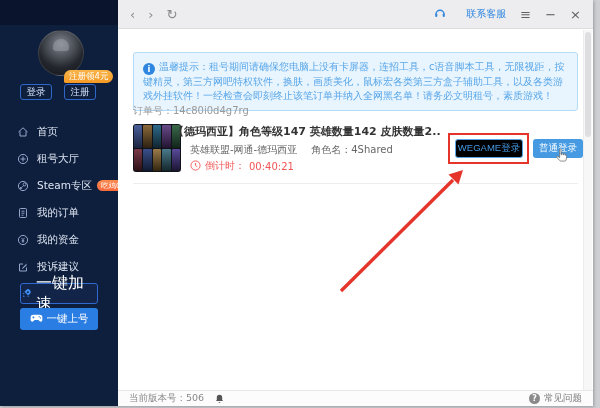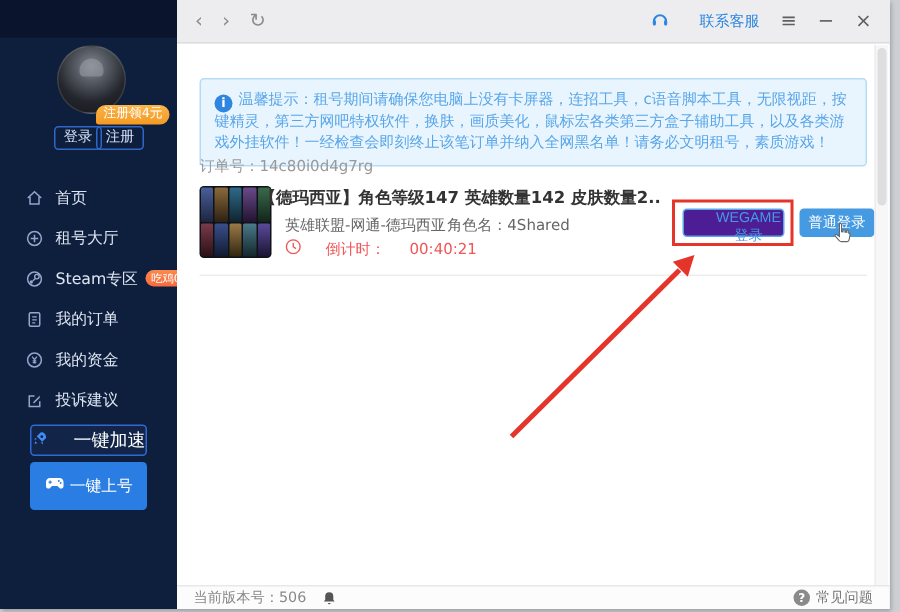--- a/index.html
+++ b/index.html
@@ -11,28 +11,28 @@
   .sidebar { position:absolute; left:0; top:0; width:118px; height:406px; background:var(--sidebar-bg,#0e1f3d); }
   .sidebar-top { position:absolute; top:0; left:0; right:0; height:25px; background:#0a142c; }
   .avatar { position:absolute; left:38px; top:30px; width:46px; height:46px; border-radius:50%;
             background:radial-gradient(circle at 50% 30%, #858a92 0%, #565b63 28%, #23262c 62%, #121419 100%);
             border:1px solid rgba(255,255,255,.12); }
   .avatar::after { content:""; position:absolute; left:14px; top:8px; width:16px; height:12px; border-radius:8px 8px 3px 3px; background:#9aa0a8; opacity:.55; }
   .reg-badge { position:absolute; left:64px; top:70px; height:13px; line-height:13px; padding:0 5px; z-index:2;
                background:linear-gradient(#f9b44a,var(--badge-orange,#f59a23)); border-radius:7px 7px 7px 2px; color:#fff; font-size:8.5px; white-space:nowrap; }
   .auth-btn { position:absolute; top:84px; width:32px; height:16px; background:transparent; border:1px solid #2e66c9; border-radius:3px;
               color:#d6e3fb; font-size:9.5px; line-height:13px; text-align:center; }
-  .auth-btn.login { left:20px;margin-left:16px; } .auth-btn.register { left:64px; }
+  .auth-btn.login { left:20px; } .auth-btn.register { left:64px; }
   .menu { position:absolute; top:118px; left:0; width:110px; }
   .menu-item { display:flex; align-items:center; height:27px; padding-left:17px; color:#dde5f2; font-size:10.5px; white-space:nowrap; }
   .mi-icon { width:12px; height:12px; margin-right:8px; flex:0 0 auto; display:flex; }
   .steam-badge { margin-left:5px; background:linear-gradient(#fb8a4e,var(--steam-badge,#f96a3d)); border-radius:7px; color:#fff; font-size:7.5px; line-height:11px; padding:0 4px; }
   .accel-btn { position:absolute; left:20px; top:283px; width:78px; height:21px; background:rgba(25,48,96,.35); border:1px solid #2e6ad1; border-radius:3px;
-               color:#fff; font-size:12px; display:flex; align-items:center; justify-content:space-between; gap:16px; }
-  .onekey-btn { position:absolute; left:20px; top:308px; width:78px; height:32px; background:var(--primary-button,#2a7de2); border:none; border-radius:3px;
+               color:#fff; font-size:16px; display:flex; align-items:center; justify-content:space-between; gap:4px; }
+  .onekey-btn { position:absolute; left:20px; top:308px; width:78px; height:22px; background:var(--primary-button,#2a7de2); border:none; border-radius:3px;
                 color:#fff; font-size:10.5px; display:flex; align-items:center; justify-content:center; gap:4px; }
 
   
   .main { position:absolute; left:118px; top:0; width:475px; height:406px; background:#fff; }
   .topbar { position:absolute; top:0; left:0; width:100%; height:29px; background:#ededef; border-bottom:1px solid #dddde0;
             display:flex; align-items:center; padding:0 12px; gap:13px; color:#8b8b8b; }
   .nav-ic { font-size:13px; line-height:1; }
   .topbar-right { margin-left:auto; display:flex; align-items:center; gap:14px; }
   .contact { display:flex; align-items:flex-start; gap:20px; color:var(--accent,#2e86e0); font-size:10px; }
   .win-ic { color:#5f5f5f; font-size:13px; line-height:1; }
@@ -44,24 +44,24 @@
                line-height:12px; text-align:center; font-weight:bold; margin-right:4px; vertical-align:-2px; font-style:normal; }
   .order-no { position:absolute; left:15px; top:74px; font-size:10px; color:#999; }
 
   .order-card { position:absolute; left:15px; top:92px; width:445px; height:62px; }
   .order-card .sep { position:absolute; left:0; top:61px; width:100%; height:0; border-bottom:1px solid #ededed; }
   .thumb { position:absolute; left:0; top:2px; width:48px; height:48px; border-radius:3px; overflow:hidden; background:#0f1218;
            display:grid; grid-template-columns:repeat(5,1fr); grid-template-rows:1fr 1fr; gap:1px; padding:1px; }
   .thumb div { border-radius:1px; }
   .order-title { position:absolute; left:40px; top:2px; font-size:11px; font-weight:bold; color:#333; white-space:nowrap; }
   .order-meta { position:absolute; left:57px; top:21px; font-size:10px; color:#666; white-space:nowrap; }
-  .order-meta .role { margin-left:1px; }
-  .countdown { position:absolute; left:57px; top:37px; font-size:10px; color:var(--countdown-red,#f25555); display:flex; align-items:center; gap:16px; }
-  .wegame-btn { position:absolute; left:322px; top:17px; width:68px; height:19px; background:#4c1d95; border:1px solid #5aa7e8; border-radius:3px;
-                color:var(--accent-light,#459ae2); font-size:9.5px;padding-left:20px; }
+  .order-meta .role { margin-left:14px; }
+  .countdown { position:absolute; left:57px; top:37px; font-size:10px; color:var(--countdown-red,#f25555); display:flex; align-items:center; gap:4px; }
+  .wegame-btn { position:absolute; left:322px; top:17px; width:68px; height:19px; background:#000000; border:1px solid #5aa7e8; border-radius:3px;
+                color:var(--accent-light,#459ae2); font-size:9.5px; }
   .normal-btn { position:absolute; left:400px; top:17px; width:50px; height:19px; background:var(--accent-light,#459ae2); border:none; border-radius:3px;
                 color:#fff; font-size:9.5px; }
   .red-rect { position:absolute; left:315px; top:11px; width:81px; height:31px; border:2px solid var(--annotation-red,#e5352b); }
   .hand-cursor { position:absolute; left:422px; top:26px; }
 
   .scrollbar { position:absolute; right:1px; top:0; width:9px; height:360px; background:#f7f7f8; border-left:1px solid #ececee; }
   .scroll-thumb { position:absolute; left:1px; top:2px; width:6px; height:105px; background:#dedee0; border-radius:3px; }
 
   .statusbar { position:absolute; left:0; top:390px; width:100%; height:16px; background:#fcfcfd; border-top:1px solid #e8e8ea;
                display:flex; align-items:center; padding:0 11px; font-size:9.5px; color:#888;gap:32px; }

